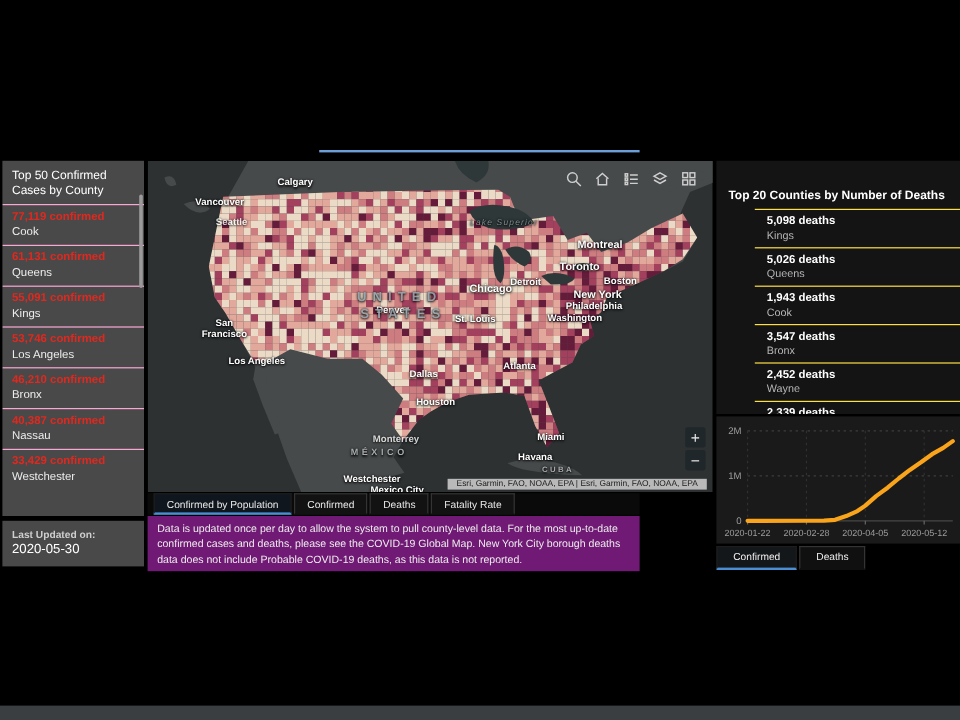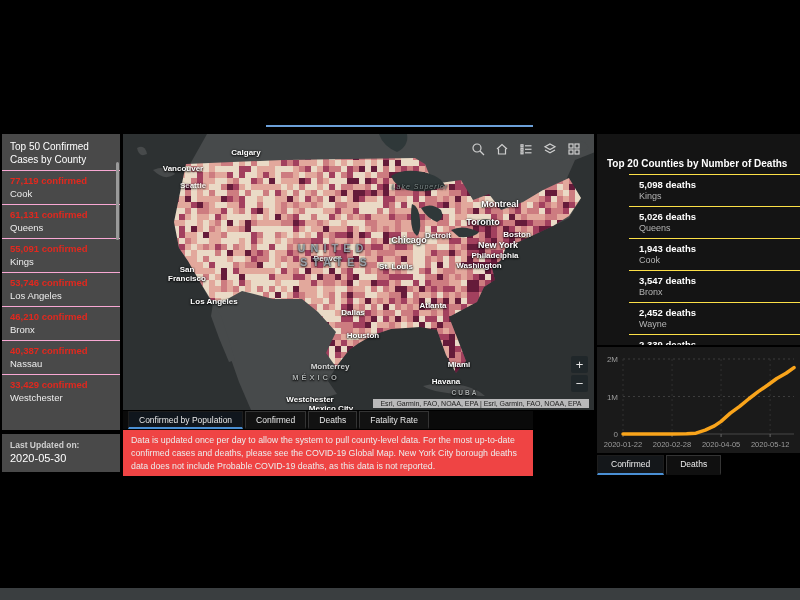--- a/index.html
+++ b/index.html
@@ -34,21 +34,21 @@
   .map-toolbar svg{stroke:#cfcfcf;fill:none;stroke-width:1.2;}
   .zoom-ctrl{position:absolute;right:6px;top:222px;display:flex;flex-direction:column;gap:2px;}
   .zoom-ctrl button{width:17px;height:17px;background:#20272a;color:#e8e8e8;border:0;border-radius:2px;
                     font-size:13px;line-height:15px;padding:0;cursor:pointer;}
   .attribution{position:absolute;right:5px;bottom:2px;width:216px;background:rgba(216,216,216,.82);
                color:#1d1d1d;font-size:7px;text-align:center;padding:1px 2px;}
   .map-tabs{display:flex;align-items:stretch;background:#0a0a0a;height:18px;padding-left:5px;gap:2px;margin-top:1px;text-align:right;}
   .mtab{display:flex;align-items:center;padding:0 10px;font-size:8.5px;color:#e8e8e8;background:#121212;
         border:1px solid #343434;border-bottom:2px solid transparent;cursor:pointer;}
   .mtab.active{background:#10161d;border-color:#1d1d1d;border-bottom:2px solid #4a8fd4;}
-  .desc{margin-top:1px;background:#ef4444;color:#ececec;font-size:8.8px;line-height:1.45;padding:4px 8px;height:46px;}
+  .desc{margin-top:1px;background:#701a75;color:#ececec;font-size:8.8px;line-height:1.45;padding:4px 8px;height:46px;}
   
   .deaths-panel{position:absolute;left:597px;top:134px;width:203px;height:211px;background:#141414;overflow:hidden;}
   .deaths-panel h2{margin:0;padding:24px 10px 5px;font-size:10px;color:#fff;font-weight:bold;}
   .rrow{padding:4px 10px 5px;border-top:1px solid #fde047;margin-left:32px;}
   .rnum{color:#fff;font-weight:bold;font-size:9.5px;}
   .rcty{color:#b5b5b5;font-size:9px;margin-top:1px;}
   .chart-panel{position:absolute;left:597px;top:347px;width:203px;height:106px;background:#1a1a1a;}
   .chart-tabs{position:absolute;left:597px;top:455px;display:flex;gap:2px;}
   .ctab{font-size:8.5px;color:#eee;padding:3px 13px 4px;background:#101010;border:1px solid #343434;
         border-bottom:2px solid transparent;cursor:pointer;}

